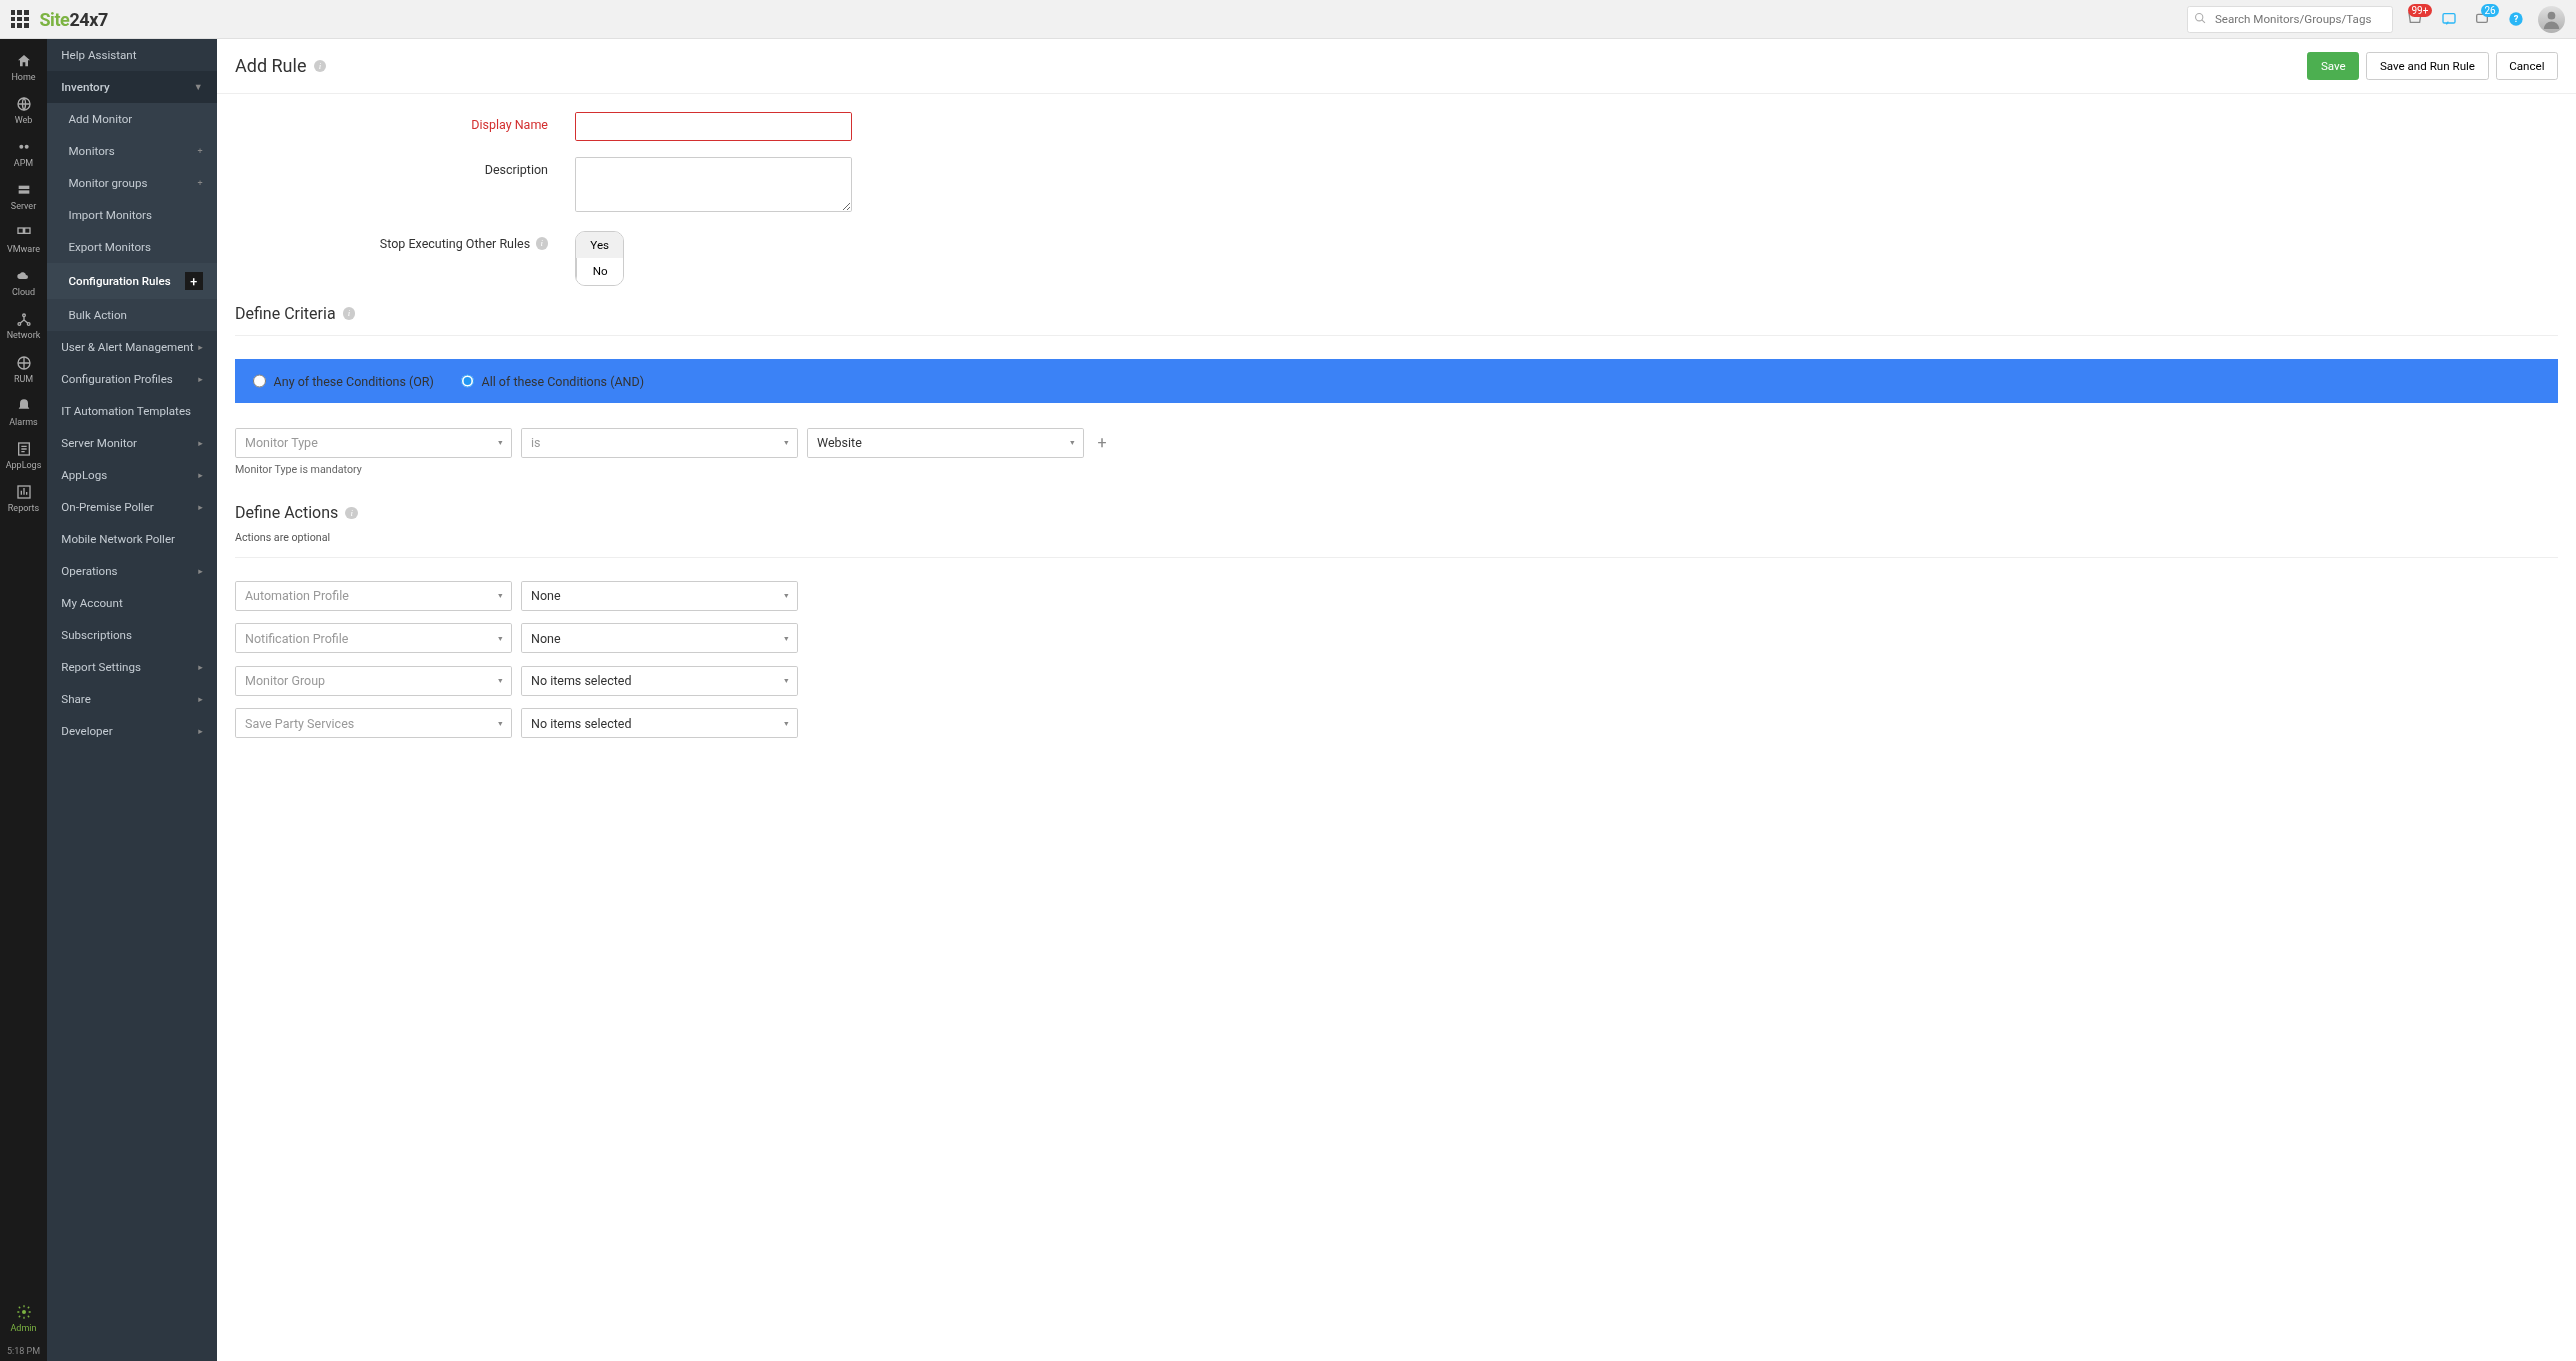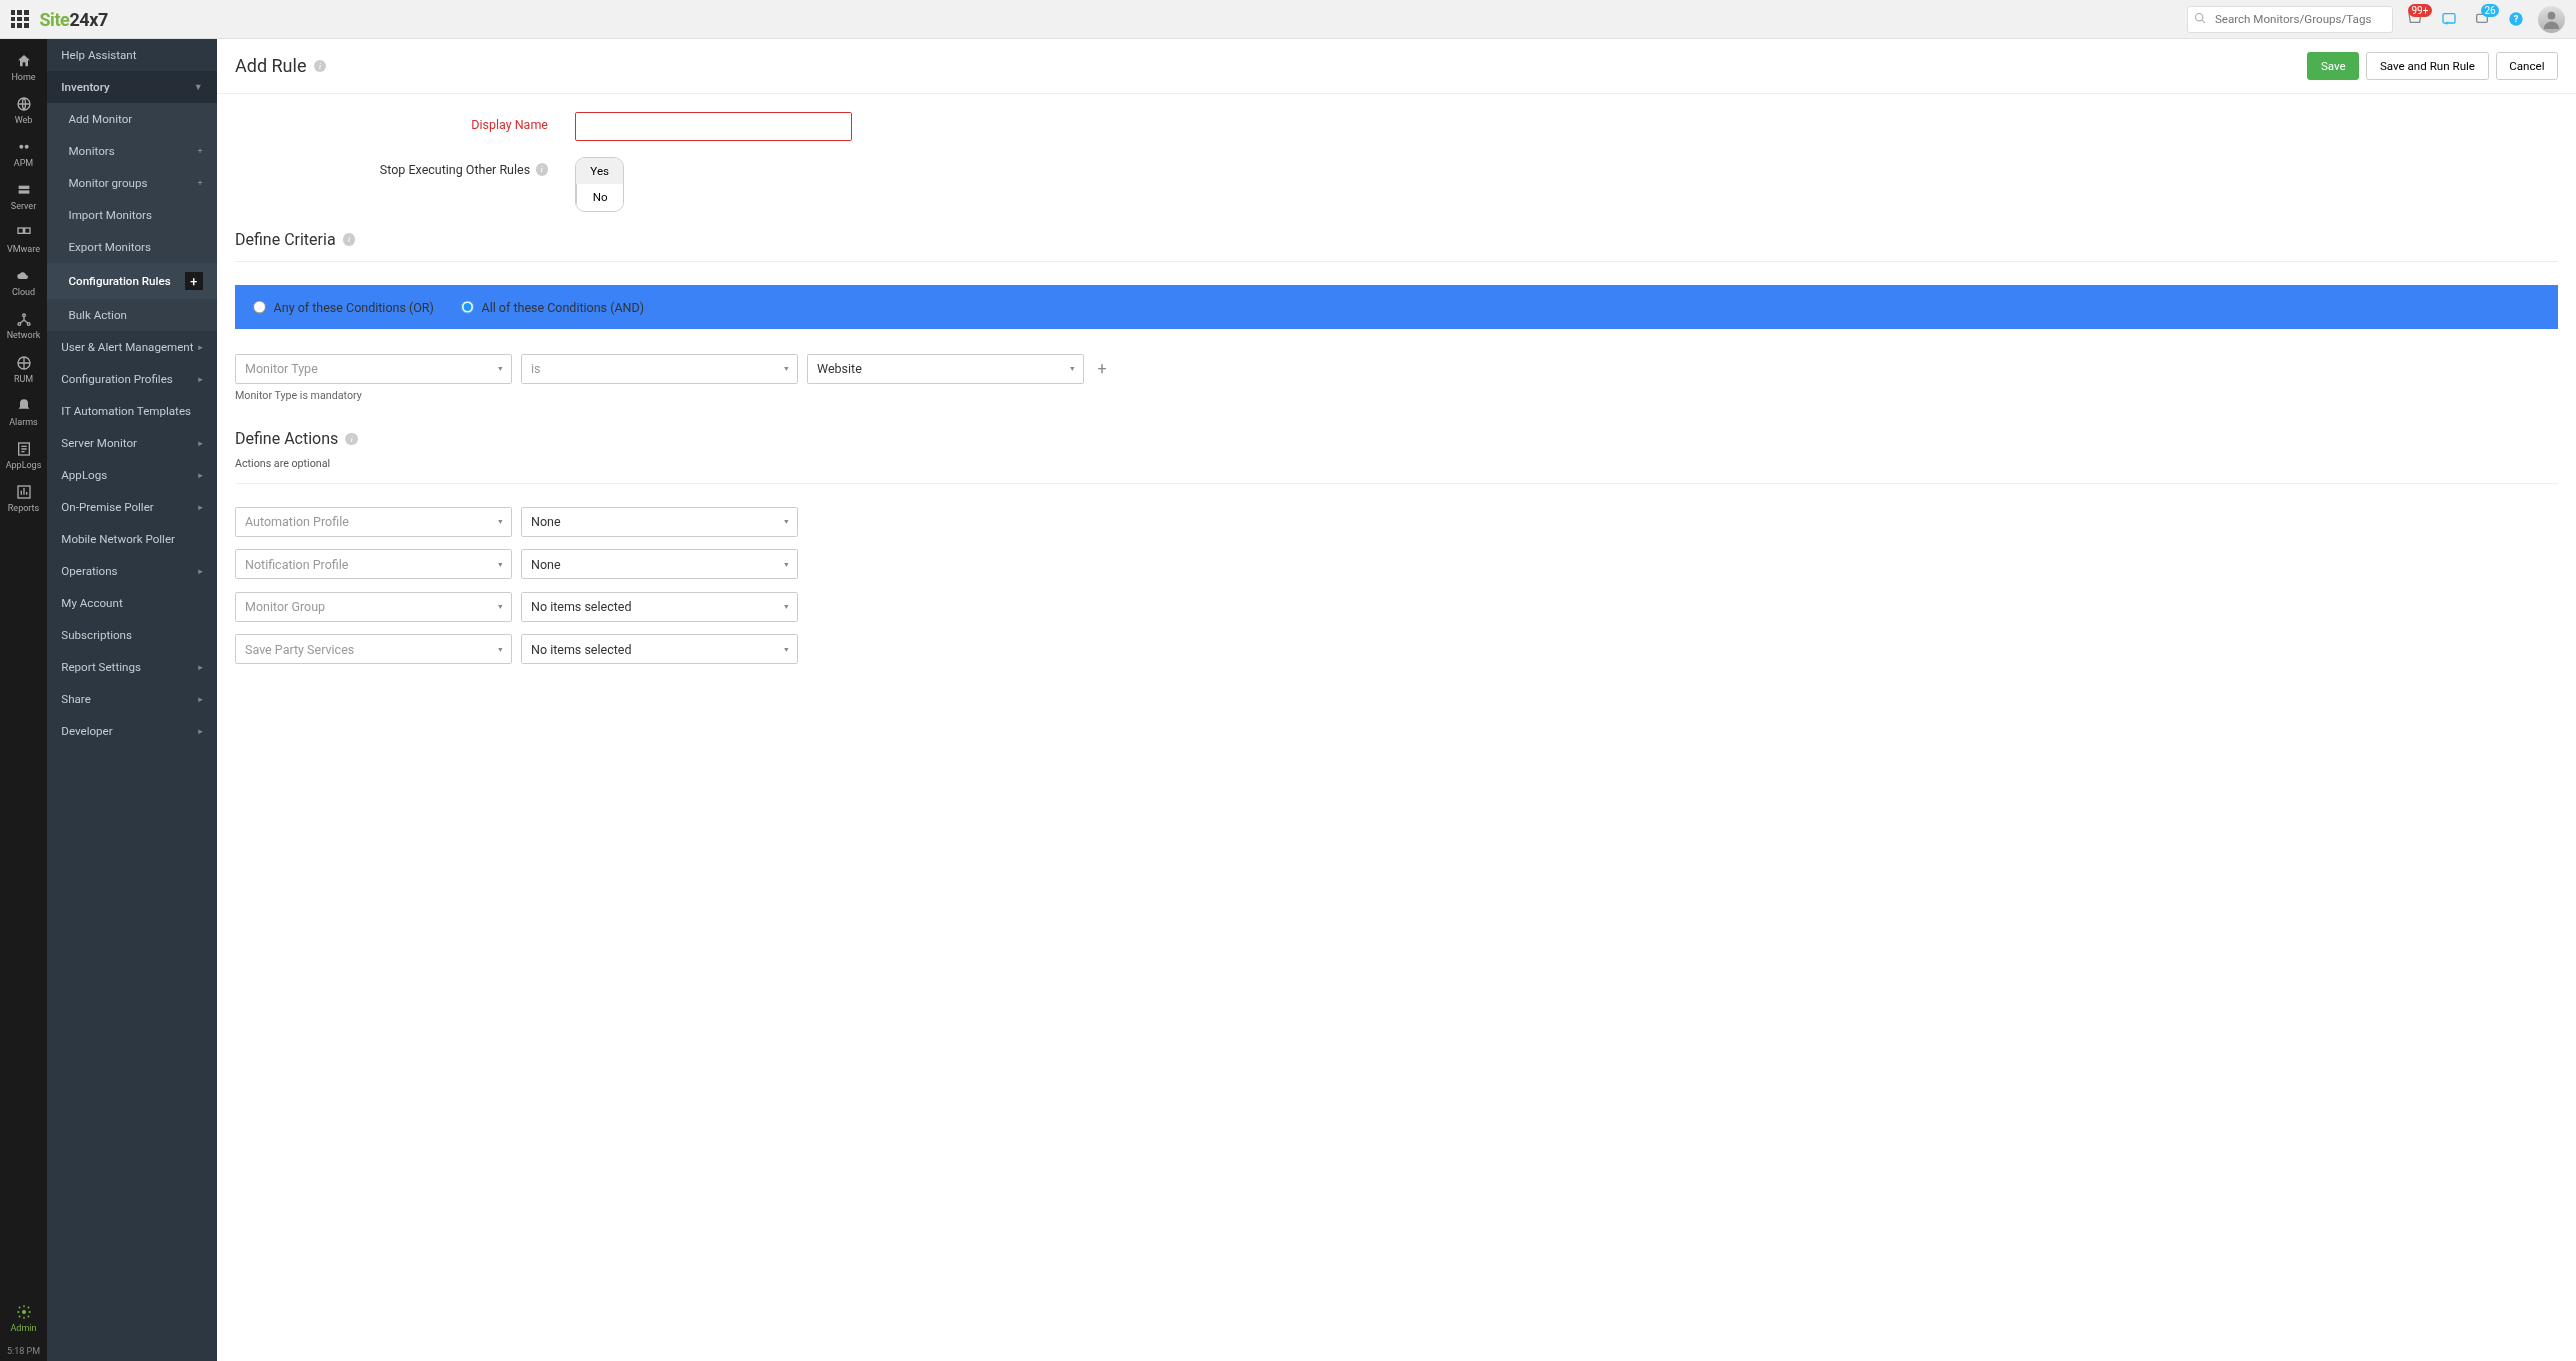--- a/index.html
+++ b/index.html
@@ -289,20 +289,24 @@
         <button class="btn">Save and Run Rule</button>
         <button class="btn">Cancel</button>
       </div>
 
       <div class="form-area">
         <div class="form-row">
           <div class="form-label req">Display Name</div>
           <div class="form-control"><input type="text" style=""></div>
         </div>
         <div class="form-row">
+          <div class="form-label">Description</div>
+          <div class="form-control"><textarea style=""></textarea></div>
+        </div>
+        <div class="form-row">
           <div class="form-label" style="display:flex;justify-content:flex-end;align-items:center;gap:5.4px;">
             <span>Stop Executing Other Rules</span>
             <span class="info-icon">i</span>
           </div>
           <div class="form-control">
             <div class="toggle-group">
               <button class="sel">Yes</button>
               <button>No</button>
             </div>
           </div>

